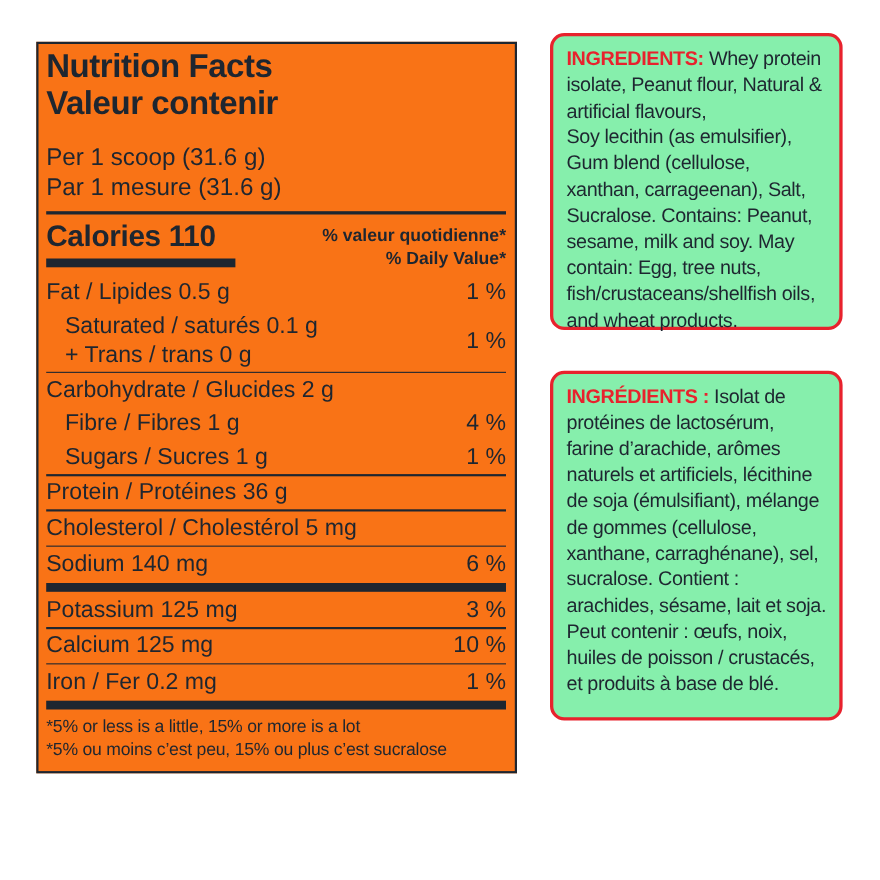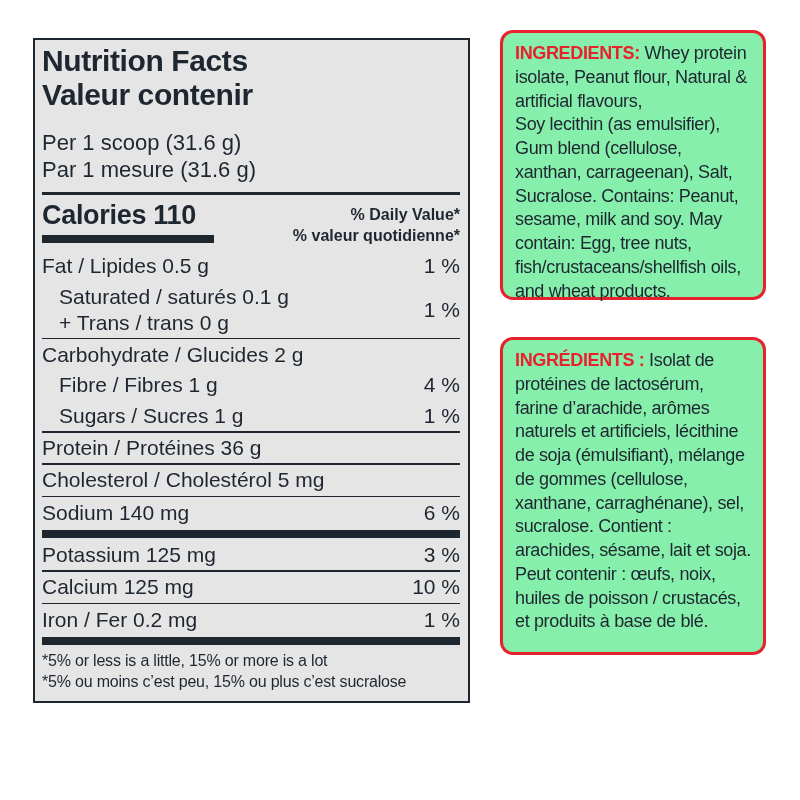--- a/index.html
+++ b/index.html
@@ -3,21 +3,21 @@
 <meta charset="utf-8">
 <style>
   :root { --ink:#1e2630; --red:#e8222d; }
   * { margin:0; padding:0; box-sizing:border-box; }
   html,body { width:800px; height:800px; background:#ffffff;
               font-family:"Liberation Sans", sans-serif; color:var(--ink); }
   .stage { position:relative; width:800px; height:800px; background:#fff; }
 
   
   .nft { position:absolute; left:33px; top:38px; width:437px; min-height:628px;
-         border:2.5px solid var(--ink); background:#e5e5e5; padding:4px 8px 8px 7px; }
+         border:2.5px solid var(--ink); background:#f97316; padding:4px 8px 8px 7px; }
   .nft-title { font-size:30px; font-weight:700; line-height:1.12; letter-spacing:-0.4px; }
   .serving { font-size:22px; line-height:1.23; }
   .serving-block { margin-top:18px; }
   .rule-med { height:3px; background:var(--ink); margin-top:9px; }
   .cal-row { display:flex; justify-content:space-between; align-items:flex-start;
              margin-top:5px; padding-bottom:4px;gap:42px; }
   .cal-text { font-size:27px; font-weight:700; letter-spacing:-0.3px; }
   .cal-bar { height:8px; width:172px; background:var(--ink); margin-top:4px; }
   .dv { font-size:16px; font-weight:700; text-align:right; line-height:1.3; padding-top:5px; }
 
@@ -55,22 +55,22 @@
     </div>
 
     <div class="rule-med"></div>
 
     <div class="cal-row">
       <div>
         <div class="cal-text">Calories 110</div>
         <div class="cal-bar"></div>
       </div>
       <div class="dv">
+        <div>% valeur quotidienne*</div>
         <div>% Daily Value*</div>
-        <div>% valeur quotidienne*</div>
       </div>
     </div>
 
     <div class="rows">
         <div class="row">
           <div class="left"><span class="b">Fat / Lipides </span><span>0.5 g</span></div>
           <div class="pct">1 %</div>
         </div>
         <div class="row indent">
           <div class="left">

